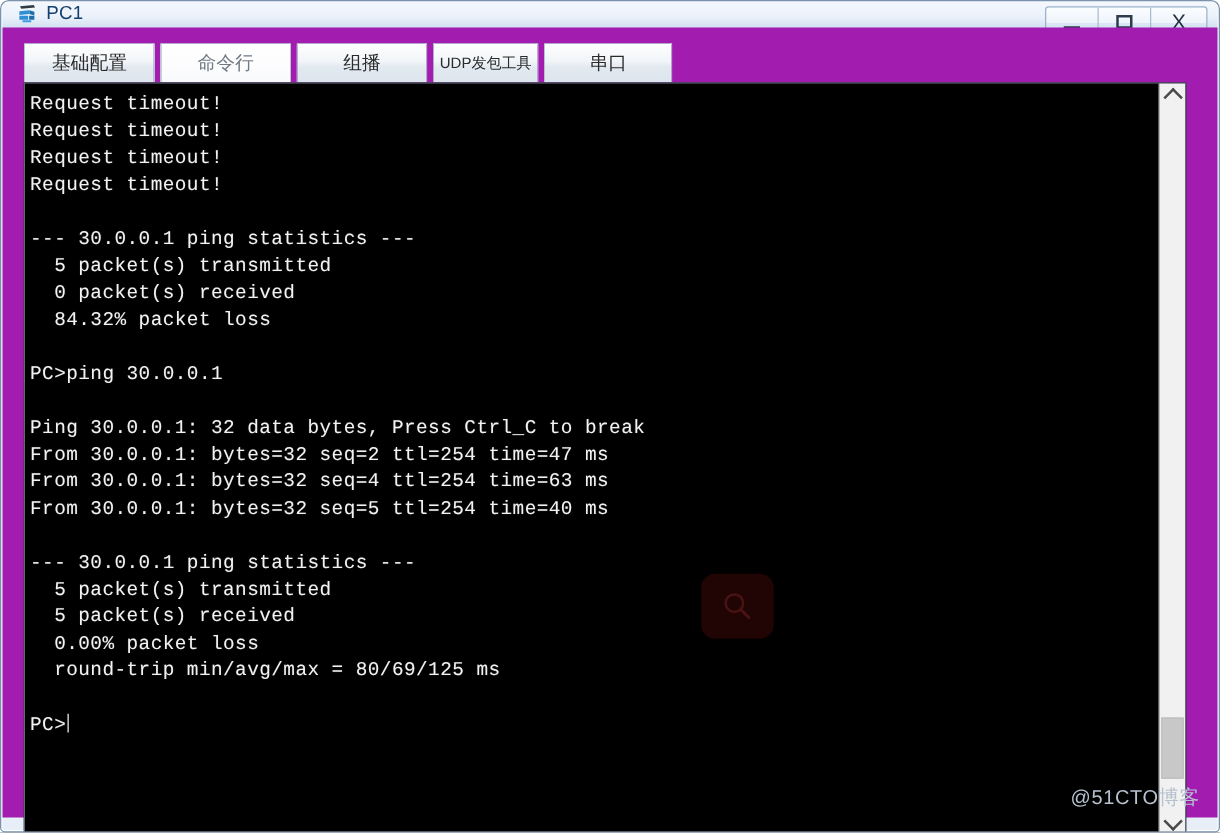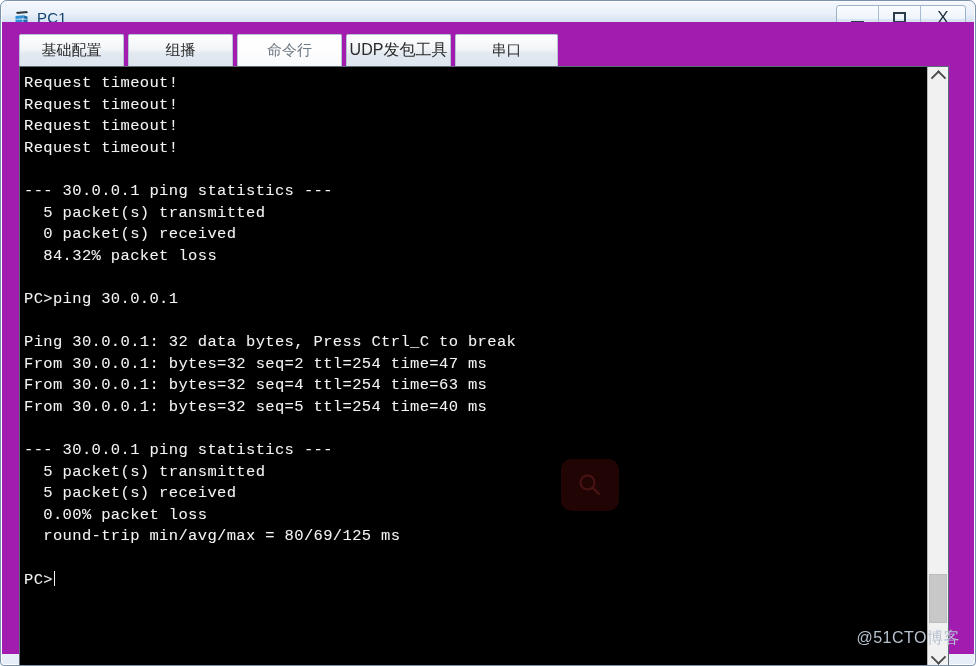--- a/index.html
+++ b/index.html
@@ -37,21 +37,21 @@
     box-sizing: border-box;
     background: linear-gradient(to bottom, #f4f8fd 0%, #eaf1fa 38%, #cfdef0 72%, #c6d7ec 100%);
     border-bottom: 1px solid #9fb4cb;
     border-radius: 6px 6px 0 0;
   }
   .title-left {
     position: absolute;
     left: 11px; top: 0;
     height: 31px;
     display: flex;
-    align-items: center;
+    align-items: flex-start;
     gap: 6px;
   }
   .app-icon {
     width: 18px; height: 18px;
     position: relative;
     flex: 0 0 auto;
   }
   .app-title {
     font-size: 15px;
     color: #13406e;
@@ -132,21 +132,21 @@
     padding: 0 14px;
     white-space: nowrap;
   }
   .tab.active {
     background: linear-gradient(to bottom, #ffffff 0%, #fdfdfe 55%, #f7f9fb 100%);
     color: #6f7a85;
   }
   .tab.t-0 { width: 105px; padding: 0; }
   .tab.t-1 { width: 105px; padding: 0; }
   .tab.t-2 { width: 105px; padding: 0; }
-  .tab.t-3 { width: 105px; padding: 4px; font-size: 16px; }
+  .tab.t-3 { width: 85px; padding: 4px; font-size: 12px; }
   .tab.t-4 { width: 103px; padding: 0; }
 
   
   .terminal-wrap {
     position: absolute;
     left: 17px; top: 44px;
     width: 930px;
     height: 602px;
     box-sizing: border-box;
     border: 1px solid #5d6a77;
@@ -283,25 +283,25 @@
       </div>
     </div>
   </div>
 
   <div class="panel">
 
     <div class="tabstrip">
       <div class="tab t-0">
         <span>基础配置</span>
       </div>
+      <div class="tab t-1 active">
+        <span>命令行</span>
+      </div>
       <div class="tab t-2">
         <span>组播</span>
-      </div>
-      <div class="tab t-1 active">
-        <span>命令行</span>
       </div>
       <div class="tab t-3">
         <span>UDP发包工具</span>
       </div>
       <div class="tab t-4">
         <span>串口</span>
       </div>
     </div>
 
     <div class="terminal-wrap">

